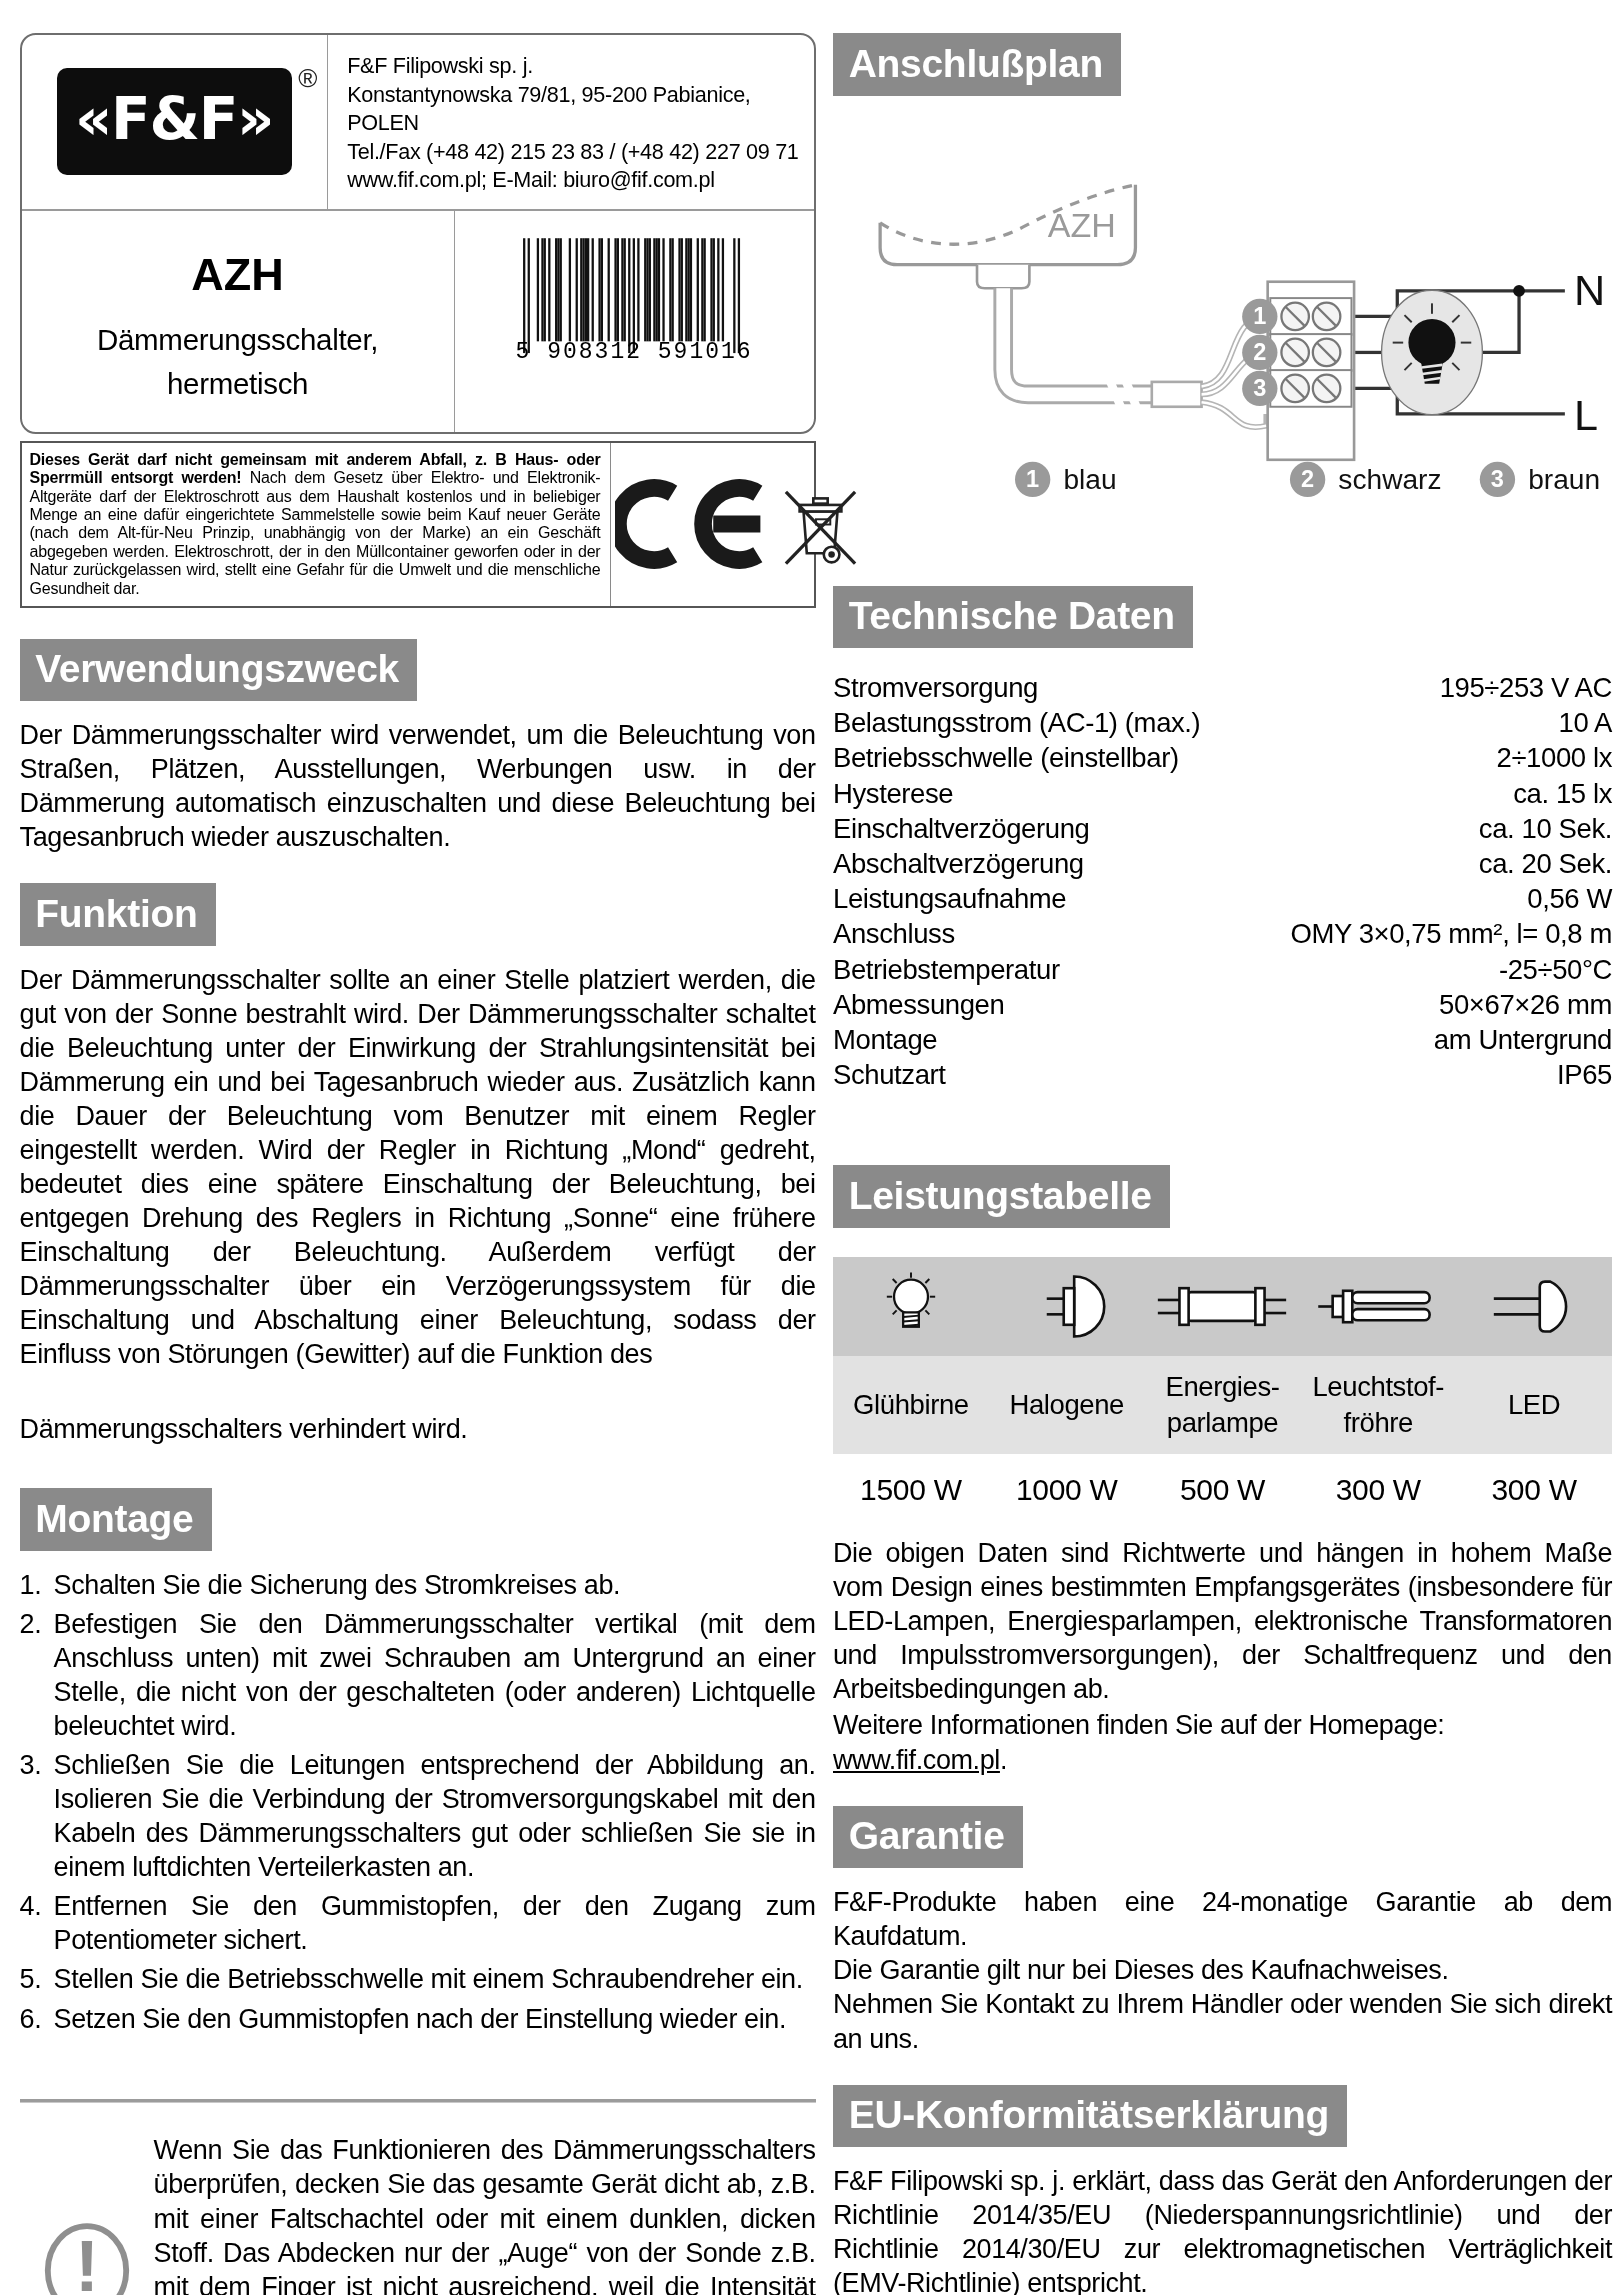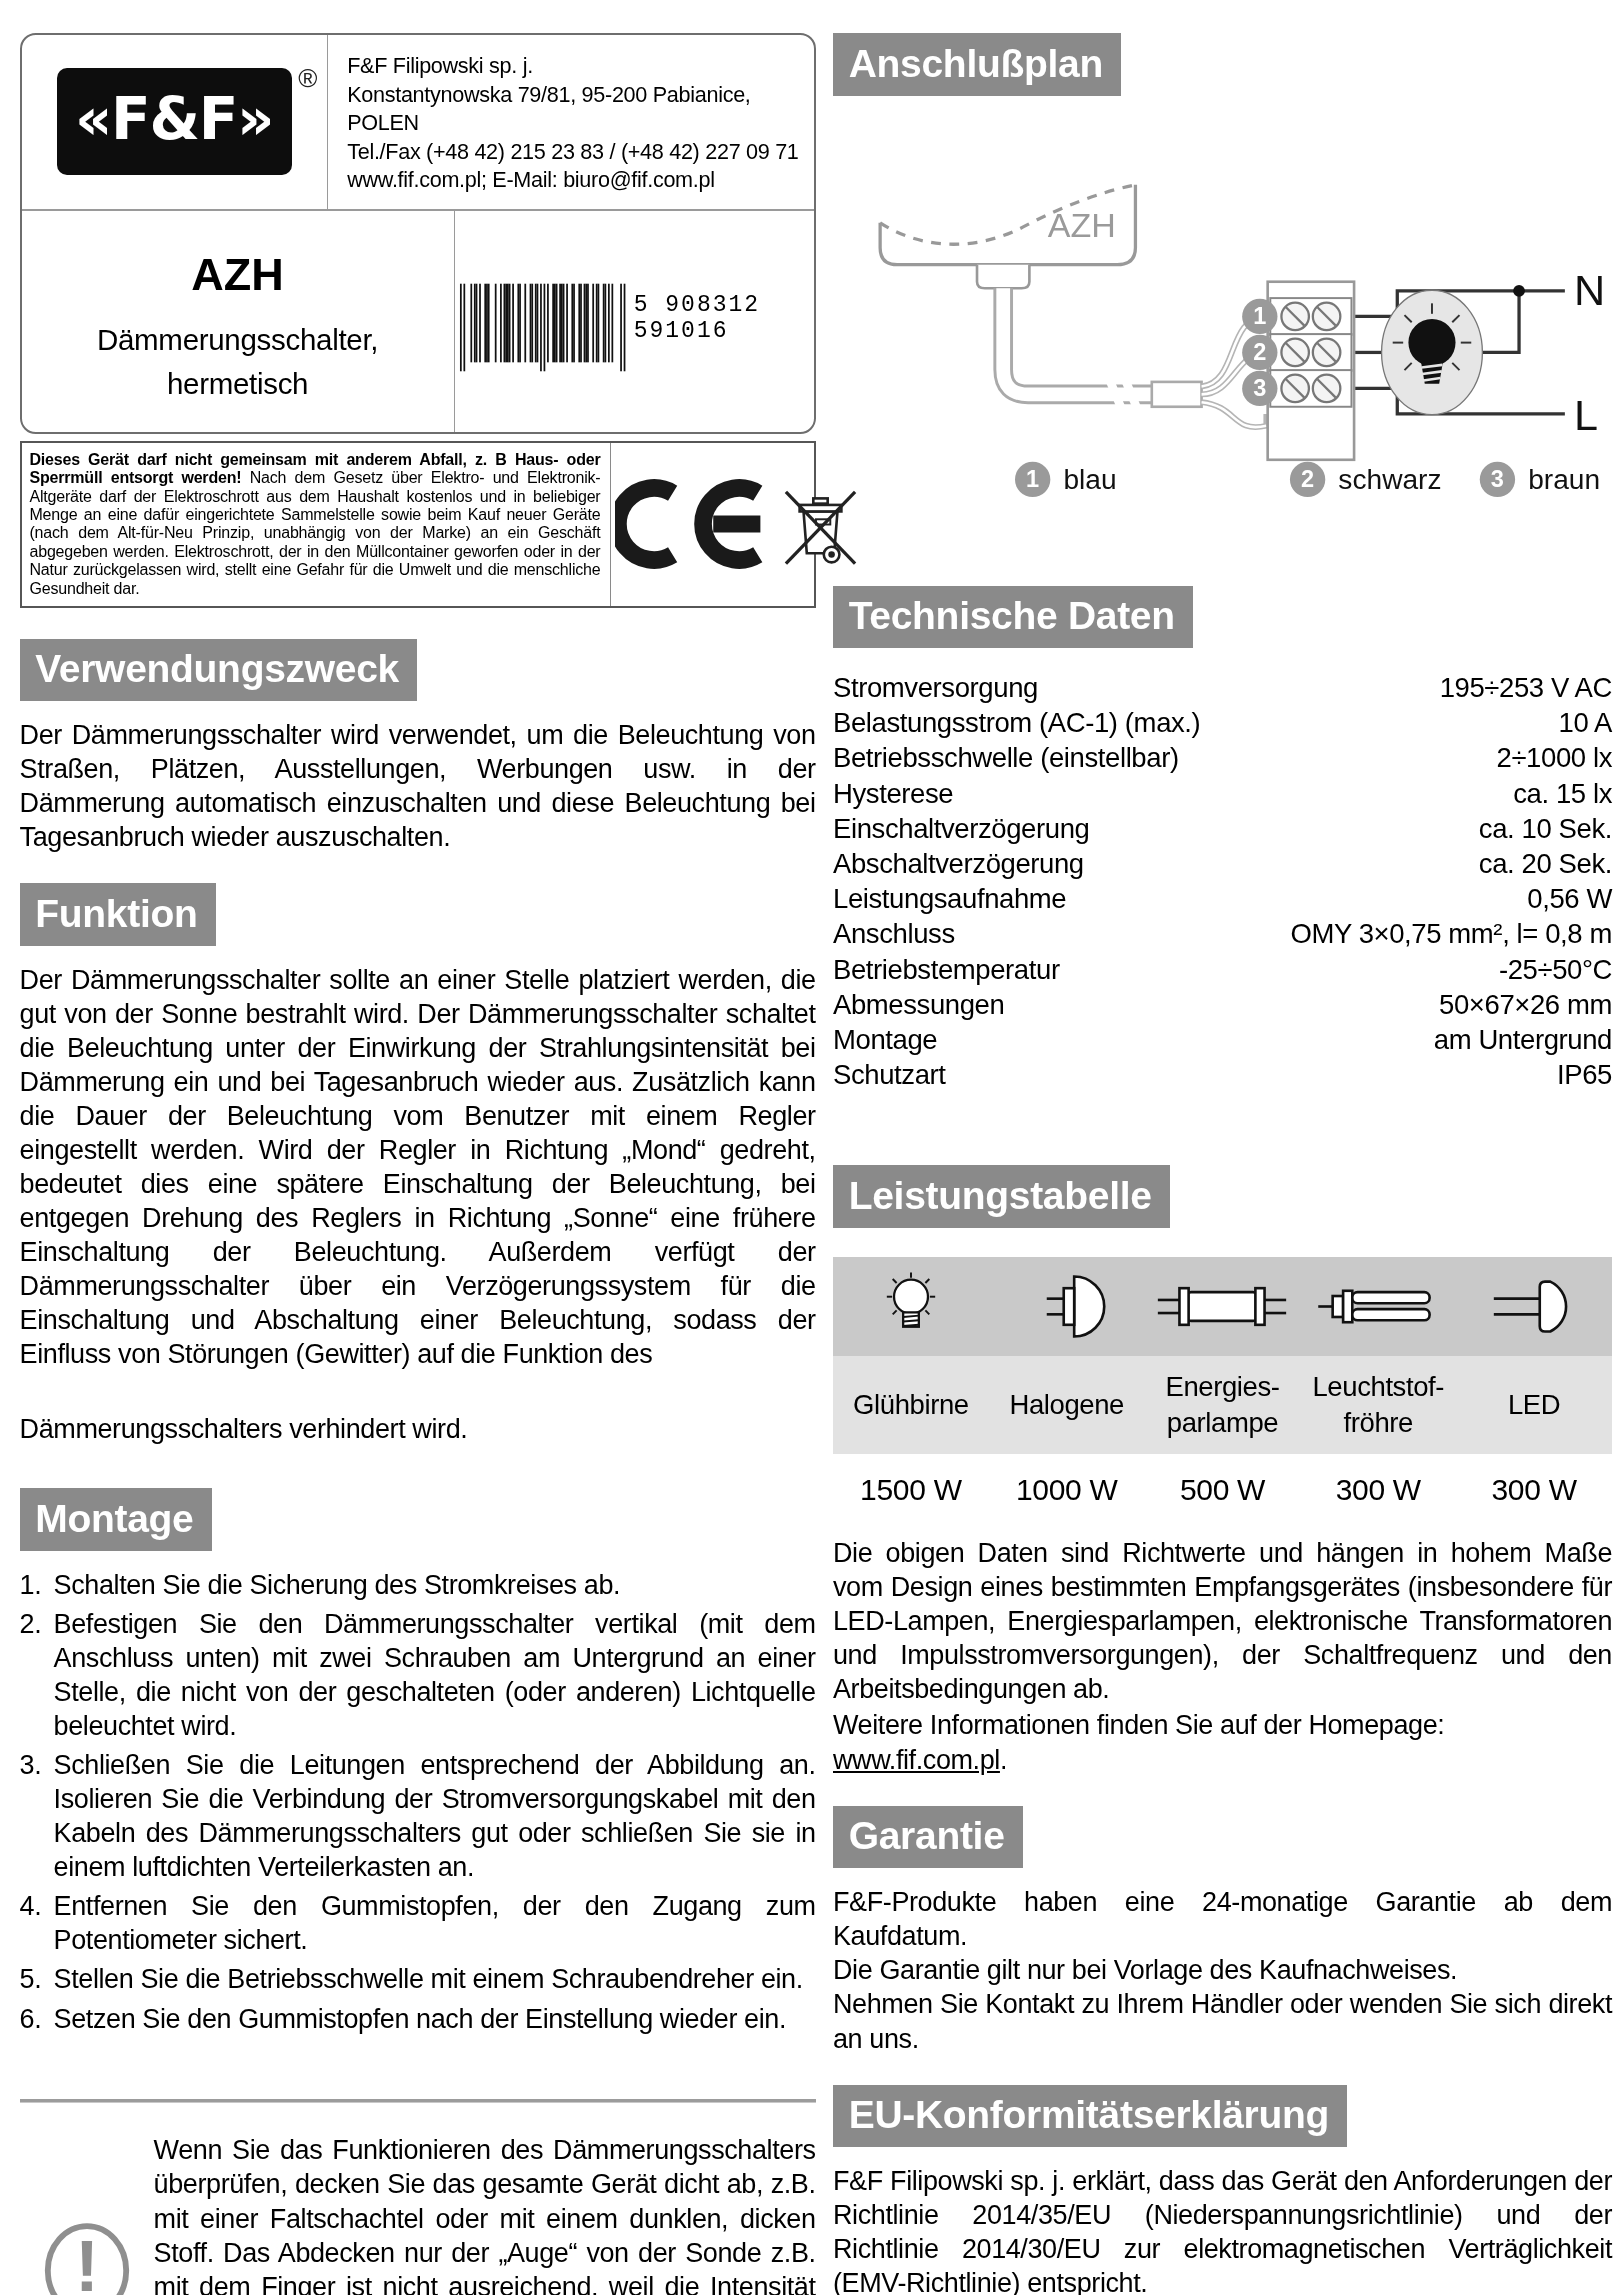--- a/index.html
+++ b/index.html
@@ -12,21 +12,21 @@
   .hdr-row1{display:flex;border-bottom:2px solid #9a9a9a;}
   .logo-cell{flex:0 0 305px;display:flex;align-items:center;justify-content:center;border-right:1.3px solid #9a9a9a;padding:18.3px 0;}
   .logo-wrap{position:relative;}
   .logo-black{background:#0d0d0d;color:#fff;font-family:"DejaVu Sans",sans-serif;font-weight:bold;font-size:58px;padding:17px 18.3px 22px;border-radius:10px;letter-spacing:-1.3px;}
   .logo-reg{position:absolute;right:-26px;top:-5.2px;font-size:26px;color:#222;}
   .addr-cell{flex:1;padding:17px 6.5px 14.4px 19.6px;font-size:21.6px;line-height:1.32;letter-spacing:-0.3px;}
   .hdr-row2{display:flex;}
   .product-cell{flex:0 0 419px;border-right:1.3px solid #9a9a9a;text-align:center;padding:38px 6.5px 26px;}
   .product-model{font-size:45px;font-weight:bold;letter-spacing:0;}
   .product-name{font-size:29.5px;margin-top:17px;line-height:1.5;letter-spacing:-0.3px;}
-  .barcode-cell{flex:1;display:flex;flex-direction:row;align-items:center;justify-content:flex-start;padding:22px 0 10.5px;}
+  .barcode-cell{flex:1;display:flex;flex-direction:column;align-items:center;justify-content:flex-start;padding:22px 0 10.5px;}
   .barcode-digits{font-family:"Liberation Mono",monospace;font-size:23px;letter-spacing:2px;margin-top:-18.3px;}
 
   
   .disposal-box{margin-top:6.5px;border:2.6px solid #565656;display:flex;align-items:stretch;background:#fff;}
   .disposal-text{flex:0 0 571px;font-size:16px;line-height:1.15;text-align:justify;padding:7.9px 9.2px 7.9px 7.9px;border-right:1.3px solid #8a8a8a;letter-spacing:-0.2px;}
   .disposal-text b{letter-spacing:-0.2px;}
   .cert-cell{flex:1;display:flex;align-items:center;justify-content:space-evenly;padding:5.2px 3.9px;}
 
   
   .pill{display:inline-block;background:#8a8a8a;color:#fff;font-weight:bold;font-size:39px;line-height:1;padding:10.5px 18.3px 13px 15.7px;border-radius:0;letter-spacing:-0.3px;}
@@ -488,21 +488,21 @@
   <div class="para" style="margin-top:25px;">Die obigen Daten sind Richtwerte und hängen in hohem Maße vom Design eines bestimmten Empfangsgerätes (insbesondere für LED-Lampen, Energiesparlampen, elektronische Transformatoren und Impulsstromversorgungen), der Schaltfrequenz und den Arbeitsbedingungen ab.</div>
   <div class="note2">Weitere Informationen finden Sie auf der Homepage:</div>
   <div class="note2">
     <span class="link">www.fif.com.pl</span><span>.</span>
   </div>
 
   <div class="sec-gap-sm">
     <span class="pill">Garantie</span>
   </div>
   <div class="para">F&amp;F-Produkte haben eine 24-monatige Garantie ab dem Kaufdatum.</div>
-  <div class="para" style="margin-top:0;">Die Garantie gilt nur bei Vorlage des Kaufnachweises.</div>
+  <div class="para" style="margin-top:0;">Die Garantie gilt nur bei Dieses des Kaufnachweises.</div>
   <div class="para" style="margin-top:0;">Nehmen Sie Kontakt zu Ihrem Händler oder wenden Sie sich direkt an uns.</div>
 
   <div class="sec-gap-sm">
     <span class="pill">EU-Konformitätserklärung</span>
   </div>
   <div class="para">F&amp;F Filipowski sp. j. erklärt, dass das Gerät den Anforderungen der Richtlinie 2014/35/EU (Niederspannungsrichtlinie) und der Richtlinie 2014/30/EU zur elektromagnetischen Verträglichkeit (EMV-Richtlinie) entspricht.</div>
   <div class="para" style="margin-top:0;">
     <span>Die CE-Konformitätserklärung sowie die Verweisen auf die Normen, in Bezug auf die die Konformität erklärt wird, finden Sie unter: </span>
   </div>
 

